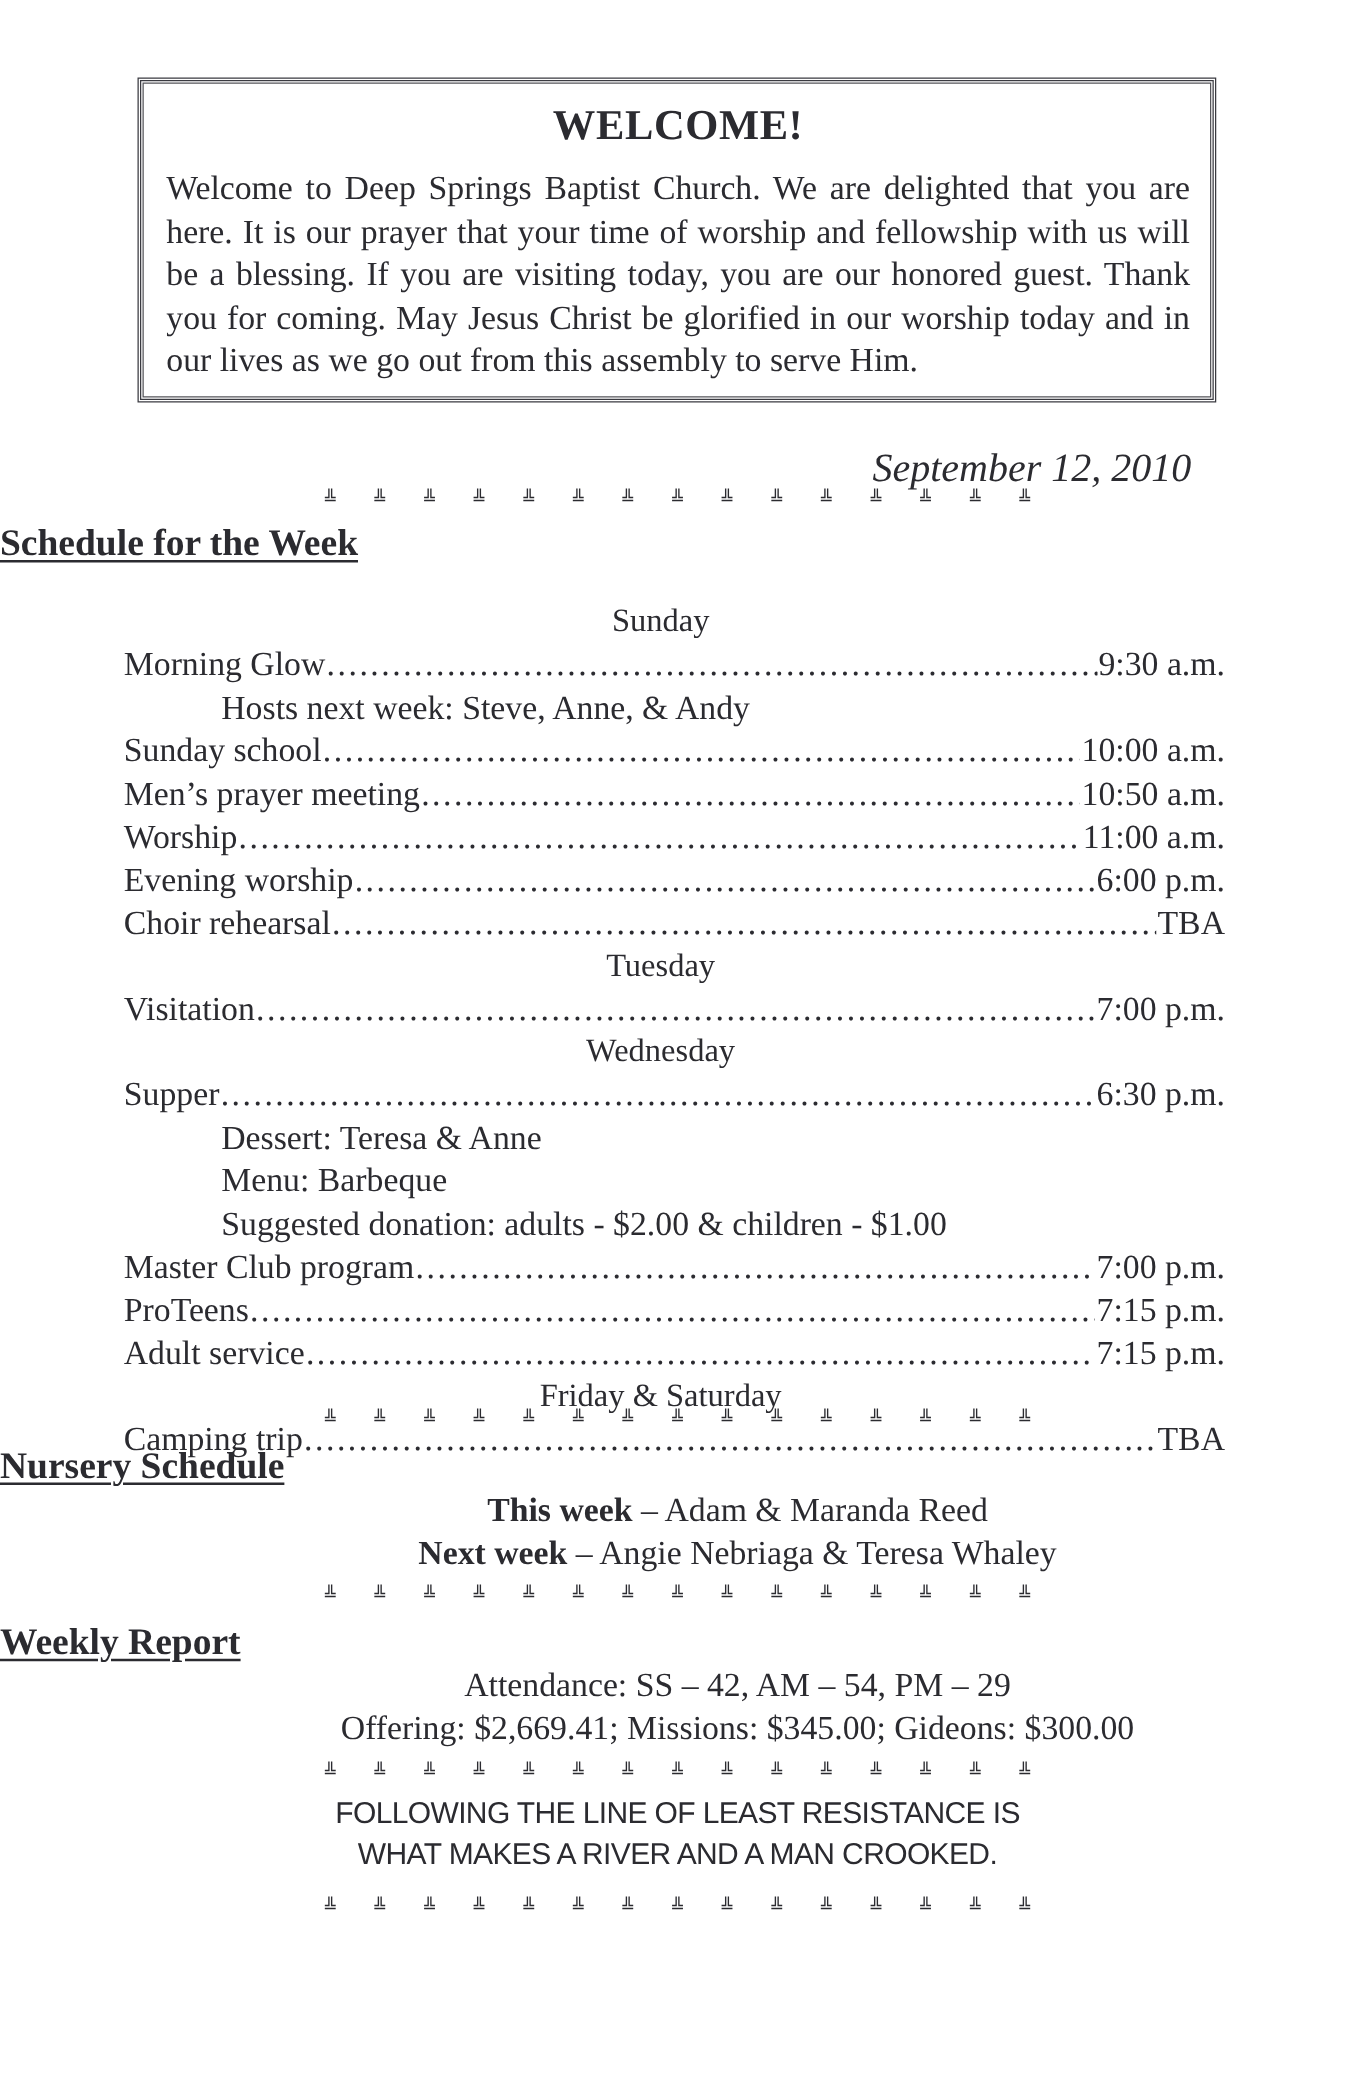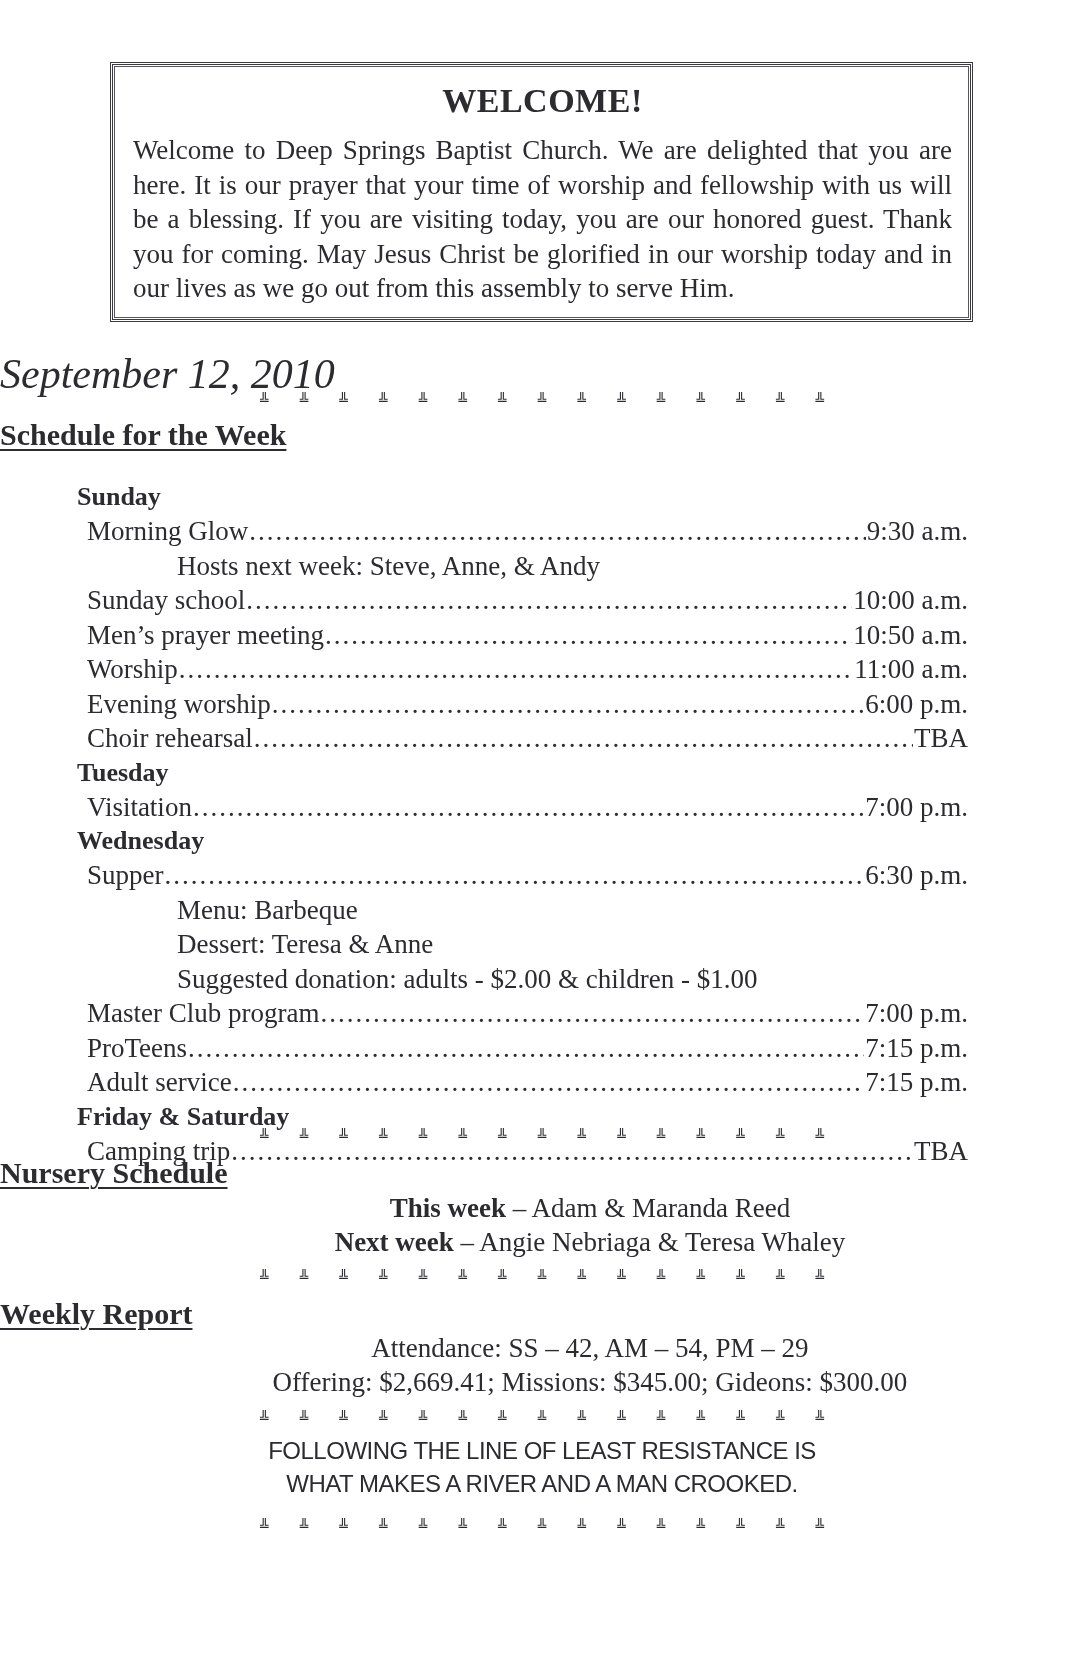--- a/index.html
+++ b/index.html
@@ -23,45 +23,45 @@
   }
   .welcome-title {
     text-align: center; font-weight: bold; font-size: 34px; line-height: 40px;
     margin: 12px; letter-spacing: 0.5px;
   }
   .welcome-text {
     font-size: 27px; line-height: 34.5px; text-align: justify; margin: 0;
   }
 
   .date-title {
-    position: absolute; left: 0; width: 953px; top: 352px; text-align: left;
-    font-style: italic; font-size: 42px; line-height: 44px;
+    position: absolute; left: 0; width: 953px; top: 352px; text-align: right;
+    font-style: italic; font-size: 32px; line-height: 44px;
   }
 
   .divider {
     position: absolute; left: 0; width: 1084px; text-align: center;
     font-family: "DejaVu Sans", sans-serif; font-size: 14px; line-height: 16px;
     color: #2b2b30; letter-spacing: 0;
   }
   .divider span { display: inline-block; width: 39.7px; text-align: center; }
 
   .section-heading {
     position: absolute; left: 0; width: 1084px; text-align: left;
     font-weight: bold; font-size: 30px; line-height: 34px;
   }
   .section-heading span { text-decoration: underline; text-decoration-thickness: 2px; text-underline-offset: 4px; }
 
   
   .schedule { position: absolute; left: 75px; top: 480px; width: 905px; }
   .day {
-    font-weight: bold; font-size: 26px; line-height: 34px; margin-left: 2px;
+    font-weight: normal; font-size: 26px; line-height: 34px; margin-left: 2px; text-align: center;
   }
   .item {
     display: flex; align-items: baseline; font-size: 27px; line-height: 34.5px;
-    margin-left: 12px; width: 881px;
+    margin-left: 24px; width: 881px;
   }
   .item .label { white-space: nowrap; }
   .item .dots {
     flex: 1; overflow: hidden; white-space: nowrap; letter-spacing: 2px;
     margin: 0 1px; color: #2b2b30;
   }
   .item .dots::before {
     content: "................................................................................................................................................................................................................";
   }
   .item .time { white-space: nowrap; }
@@ -135,22 +135,22 @@
         <span class="label">Visitation</span>
         <span class="dots"></span>
         <span class="time">7:00 p.m.</span>
       </div>
       <div class="day">Wednesday</div>
       <div class="item">
         <span class="label">Supper</span>
         <span class="dots"></span>
         <span class="time">6:30 p.m.</span>
       </div>
+      <div class="note">Dessert:  Teresa &amp; Anne</div>
       <div class="note">Menu:  Barbeque</div>
-      <div class="note">Dessert:  Teresa &amp; Anne</div>
       <div class="note">Suggested donation:  adults - $2.00 &amp; children - $1.00</div>
       <div class="item">
         <span class="label">Master Club program</span>
         <span class="dots"></span>
         <span class="time">7:00 p.m.</span>
       </div>
       <div class="item">
         <span class="label">ProTeens</span>
         <span class="dots"></span>
         <span class="time">7:15 p.m.</span>

